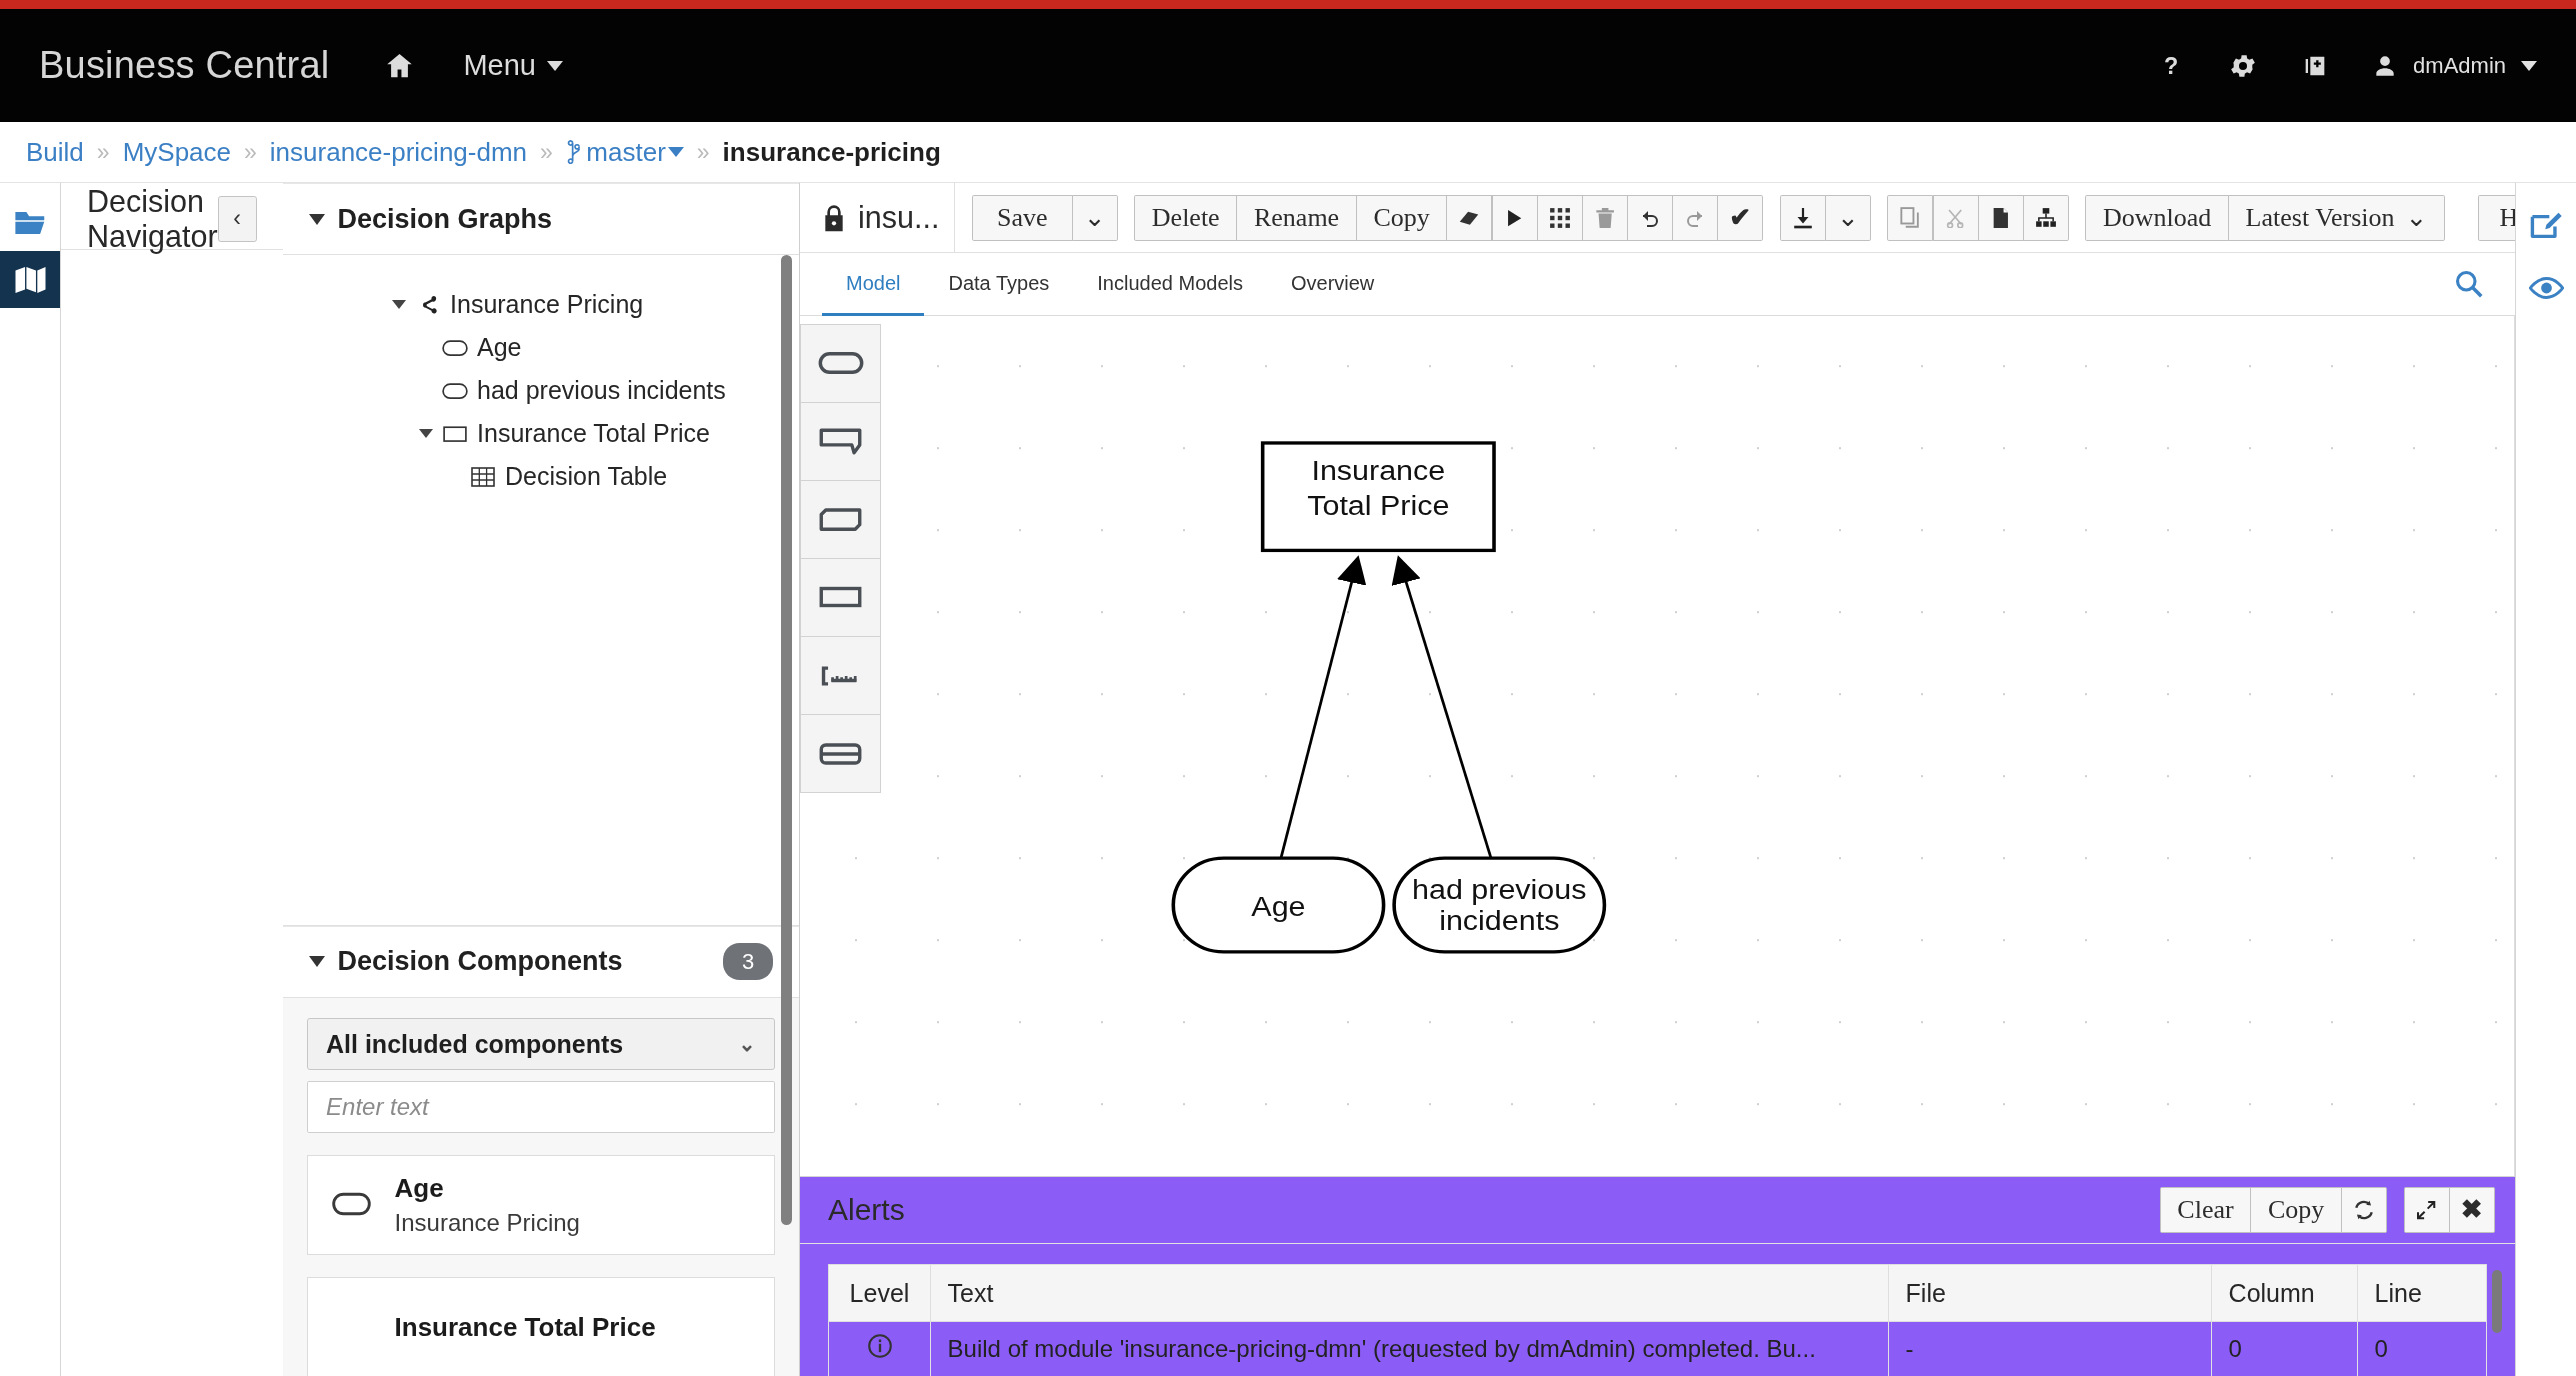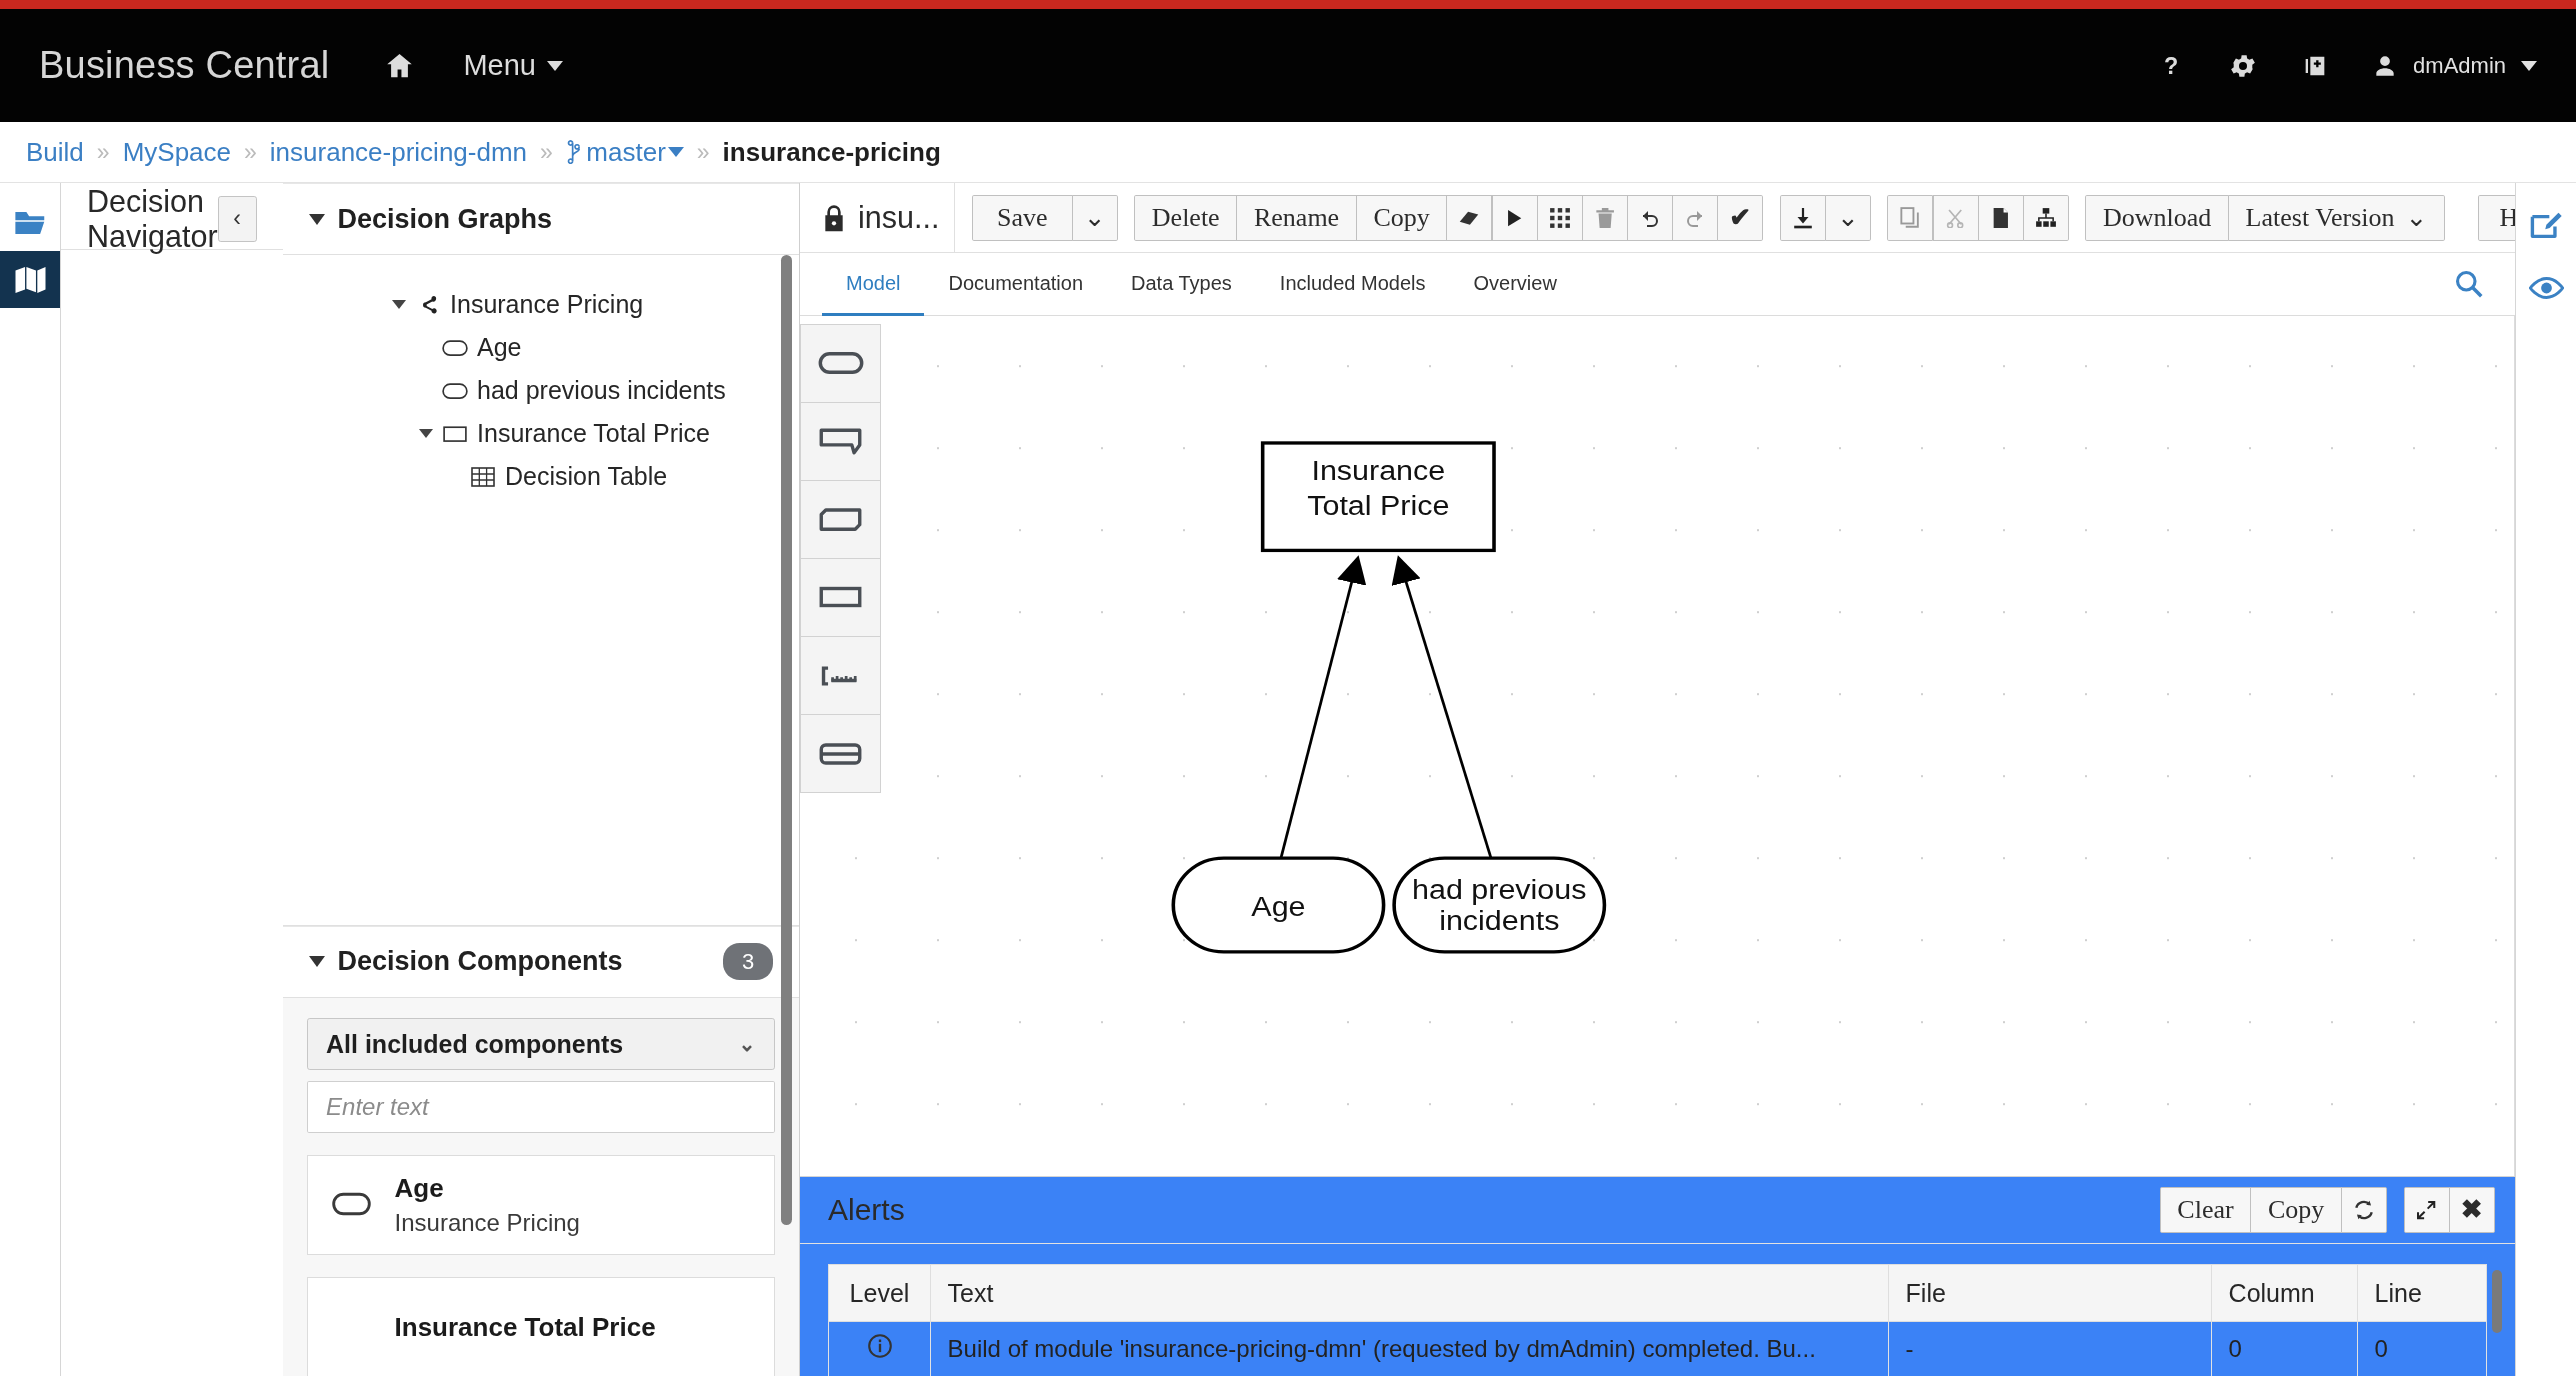--- a/index.html
+++ b/index.html
@@ -172,21 +172,21 @@
   }
   .pal-btn {
     height: 79px; border: 0.9px solid #d2d2d2; background: #f4f4f4; margin-top: -0.9px;
     display: flex; align-items: center; justify-content: center; cursor: pointer;
   }
   .pal-btn:first-child { margin-top: 0; }
   .dmn-svg { position: absolute; inset: 0; width: 100%; height: 100%; }
   .dmn-label { font-family: "Liberation Sans", sans-serif; font-size: 29px; fill: #111; }
 
   
-  .alerts { flex: 0 0 auto; border-top: 0.9px solid #d4d4d4; background: #3b82f6; }
+  .alerts { flex: 0 0 auto; border-top: 0.9px solid #d4d4d4; background: #8b5cf6; }
   .alerts-head {
     height: 67px; display: flex; align-items: center; padding: 0 20.3px 0 28px;
     border-bottom: 0.9px solid #e2e2e2;
   }
   .alerts-title { font-size: 30px; color: #2a2a2a; flex: 1; }
   .alerts-table { width: 100%; border-collapse: collapse; table-layout: fixed; }
   .alerts-table th {
     background: #f5f5f5; border: 0.9px solid #dedede; font-size: 25px; color: #262626;
     text-align: left; padding: 13px 16.6px; font-weight: normal; height: 57px;
   }
@@ -505,21 +505,20 @@
       </div>
 
       <div class="tb-spacer"></div>
 
       <div class="btn" style="padding:0 20.3px">Hide Alerts</div>
 
     </div>
 
     <div class="tabs">
       <div class="tab active">Model</div>
-      <div class="tab">Documentation</div>
       <div class="tab">Data Types</div>
       <div class="tab">Included Models</div>
       <div class="tab">Overview</div>
       <div class="tabs-spacer"></div>
       <div class="tab-search">
         <svg width="30" height="30" viewBox="0 0 22 22">
             <circle cx="9" cy="9" r="6.4" fill="none" stroke="#3b82c4" stroke-width="2.3"></circle>
             <path d="M13.8 13.8L20 20" stroke="#3b82c4" stroke-width="2.6" fill="none"></path>
           </svg>
       </div>

